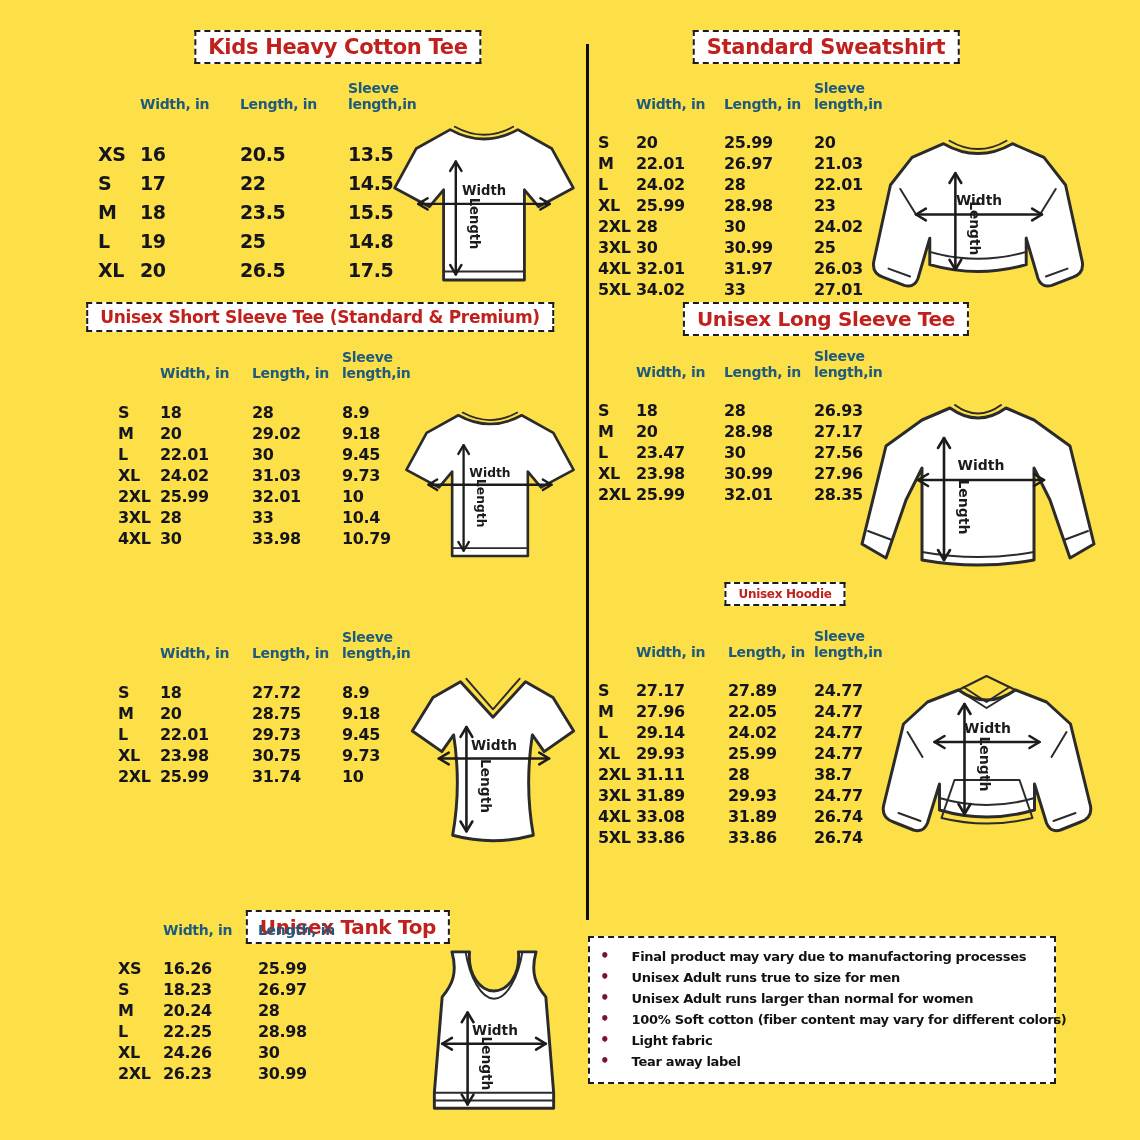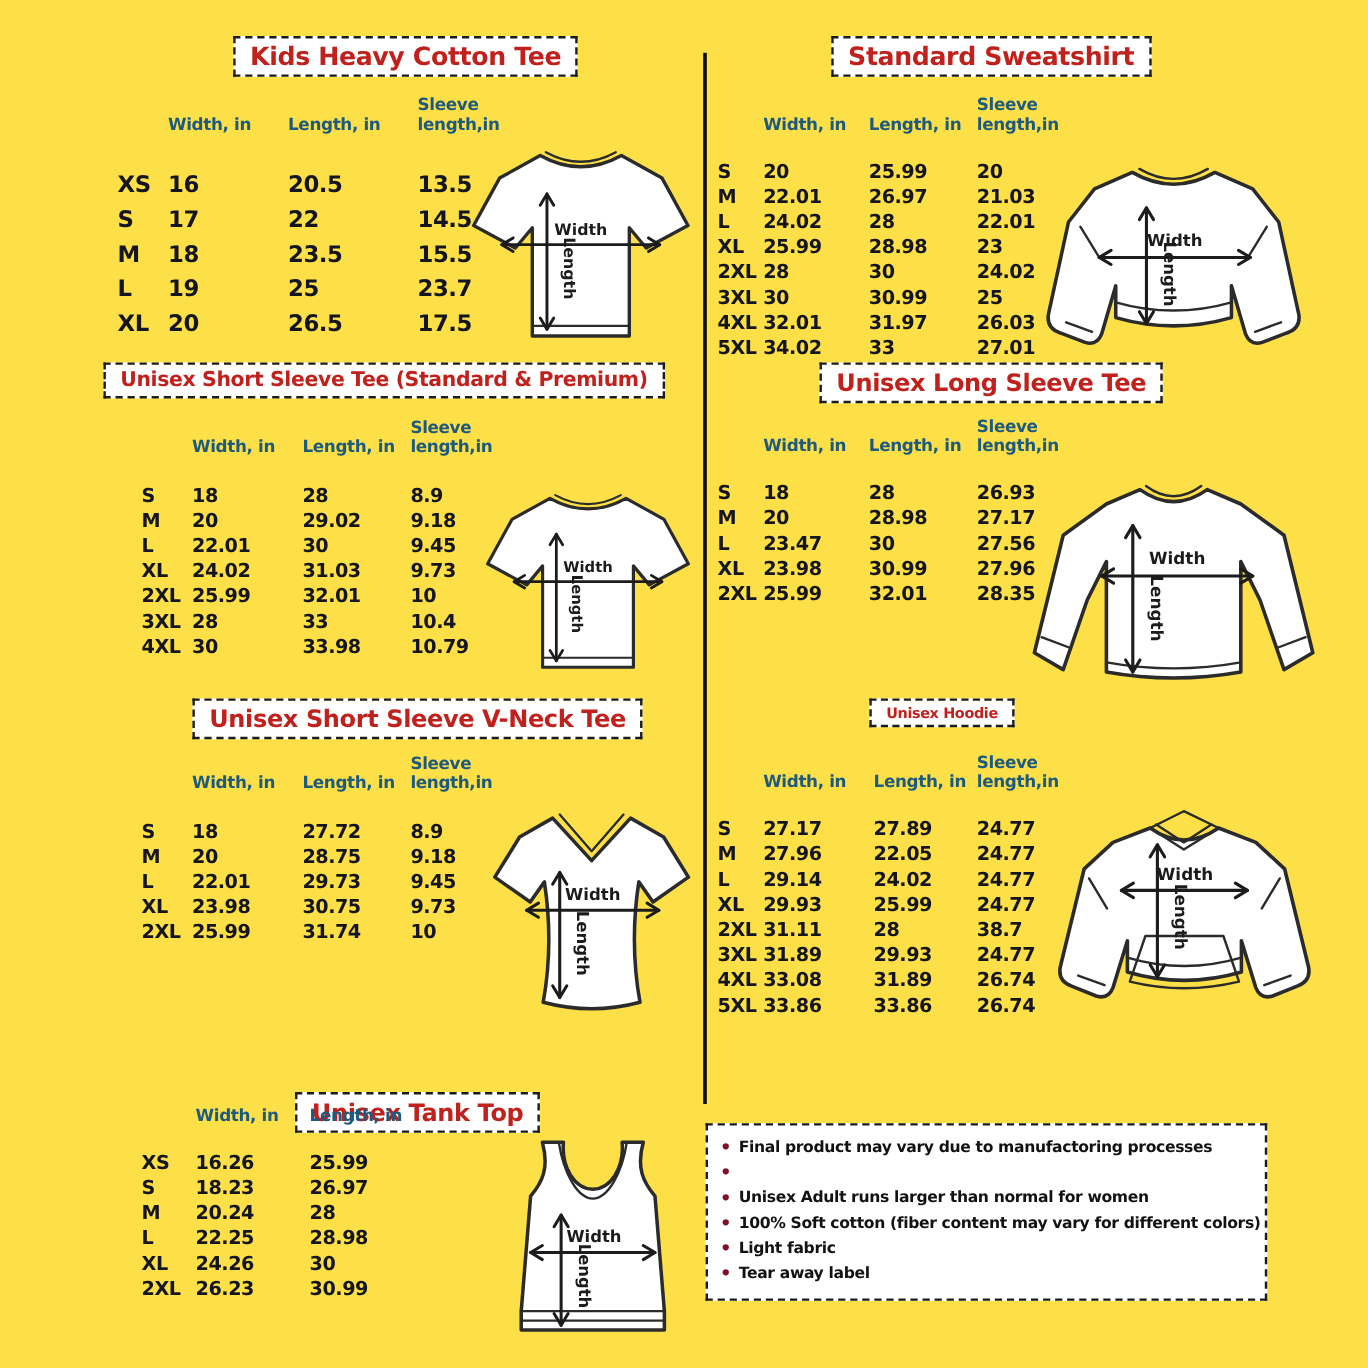--- a/index.html
+++ b/index.html
@@ -44,33 +44,32 @@
     position:absolute;border:2px dashed #1c1c1c;background:#fff;
     padding:8px 10px 10px 10px;box-sizing:border-box;
   }
   .note-item{display:flex;align-items:flex-start;line-height:21px;}
   .note-bullet{
     color:var(--bullet-red,#7d1128);font-size:15px;font-weight:700;
     margin-right:6px;line-height:21px;
   }
   .note-text{
     color:#121212;font-size:13px;font-weight:700;letter-spacing:-0.3px;
-    line-height:21px;white-space:nowrap;
+    line-height:21px;white-space:nowrap;margin-left:16px;
   }
 </style>
 </head>
 <body>
 
 <div id="page">
 
   <div class="title-box" style="left:338px;top:30px;font-size:21px;">Kids Heavy Cotton Tee</div>
   <div class="title-box" style="left:826px;top:30px;font-size:21px;">Standard Sweatshirt</div>
   <div class="title-box" style="left:320px;top:302px;font-size:17px;text-align:center;">Unisex Short Sleeve Tee (Standard &amp; Premium)</div>
   <div class="title-box" style="left:826px;top:302px;font-size:20px;">Unisex Long Sleeve Tee</div>
-  <div class="title-box" style="left:348px;top:582px;font-size:20px;">Unisex Short Sleeve V-Neck Tee</div>
   <div class="title-box" style="left:785px;top:582px;font-size:12px;">Unisex Hoodie</div>
   <div class="title-box" style="left:348px;top:862px;font-size:20px;margin-top:48px;">Unisex Tank Top</div>
 
   <div class="size-table t-big" style="left: 98px; top: 84px; grid-template-columns: 42px 100px 108px 80px; grid-template-rows: 56px; grid-auto-rows: 29px; --pb: 28px;">
       <div class="hdr"></div>
       <div class="hdr">Width, in</div>
       <div class="hdr">Length, in</div>
       <div class="hdr">Sleeve length,in</div>
       <div class="cell size">XS</div>
       <div class="cell">16</div>
@@ -80,21 +79,21 @@
       <div class="cell">17</div>
       <div class="cell">22</div>
       <div class="cell">14.5</div>
       <div class="cell size">M</div>
       <div class="cell">18</div>
       <div class="cell">23.5</div>
       <div class="cell">15.5</div>
       <div class="cell size">L</div>
       <div class="cell">19</div>
       <div class="cell">25</div>
-      <div class="cell">23.7</div>
+      <div class="cell">14.8</div>
       <div class="cell size">XL</div>
       <div class="cell">20</div>
       <div class="cell">26.5</div>
       <div class="cell">17.5</div>
     </div>
   <div class="size-table t-std" style="left: 598px; top: 84px; grid-template-columns: 38px 88px 90px 80px; grid-template-rows: 48px; grid-auto-rows: 21px; --pb: 20px;">
       <div class="hdr"></div>
       <div class="hdr">Width, in</div>
       <div class="hdr">Length, in</div>
       <div class="hdr">Sleeve length,in</div>
@@ -421,20 +420,21 @@
   <div id="divider" style="left:586px;top:44px;width:3px;height:876px;"></div>
 
   <div id="notes-box" style="left:588px;top:936px;width:468px;">
     <div>
         <div class="note-item">
           <span class="note-bullet">•</span>
           <span class="note-text">Final product may vary due to manufactoring processes</span>
         </div>
         <div class="note-item">
           <span class="note-bullet">•</span>
+          <span class="note-text">Unisex Adult runs true to size for men</span>
         </div>
         <div class="note-item">
           <span class="note-bullet">•</span>
           <span class="note-text">Unisex Adult runs larger than normal for women</span>
         </div>
         <div class="note-item">
           <span class="note-bullet">•</span>
           <span class="note-text">100% Soft cotton (fiber content may vary for different colors)</span>
         </div>
         <div class="note-item">

